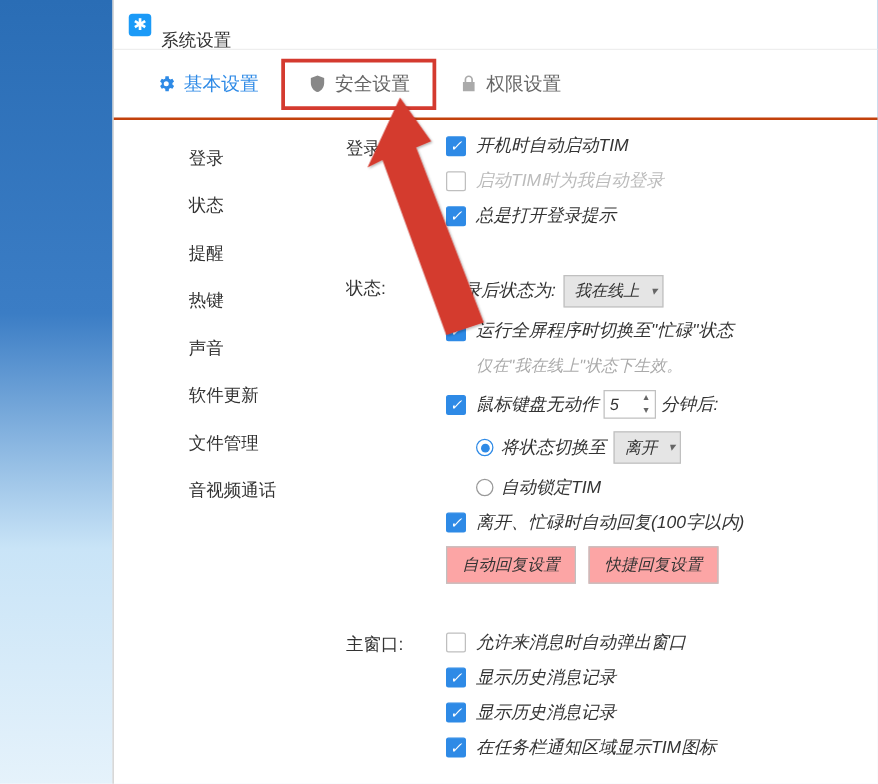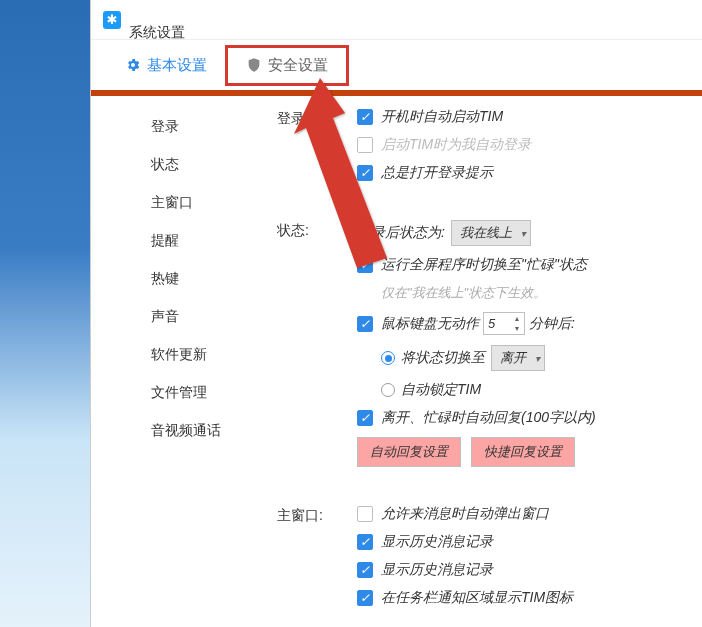--- a/index.html
+++ b/index.html
@@ -40,21 +40,21 @@
       align-items: center;
       justify-content: center;
       margin-right: 8px;
     }
     .title-text { font-size: 14px; color: #333; margin-top: 26px; }
     .tabs {
       height: 56px;
       display: flex;
       align-items: center;
       padding-left: 16px;
-      border-bottom: 6px solid #c2410c;
+      border-bottom: 2px solid #c2410c;
       gap: 0;
     }
     .tab {
       display: flex;
       align-items: center;
       padding: 8px 18px;
       font-size: 15px;
       color: #666;
       cursor: pointer;
     }
@@ -206,27 +206,34 @@
       <span>基本设置</span>
     </div>
     <div class="tab tab-highlight">
       <span class="tab-icon">
         <svg viewBox="0 0 24 24" width="16" height="16" fill="#888">
             <path d="M12 2l8 3v6c0 5-3.4 9.7-8 11-4.6-1.3-8-6-8-11V5z"></path>
           </svg>
       </span>
       <span>安全设置</span>
     </div>
+    <div class="tab">
+      <span class="tab-icon">
+        <svg viewBox="0 0 24 24" width="16" height="16" fill="#aaa">
+            <path d="M17 10V7a5 5 0 00-10 0v3H5v11h14V10zm-8-3a3 3 0 016 0v3H9z"></path>
+          </svg>
+      </span>
+      <span>权限设置</span>
+    </div>
   </div>
 
   <div class="body">
     <div class="sidebar">
       <div class="sidebar-item"><span>登录</span></div>
       <div class="sidebar-item"><span>状态</span></div>
-      <div class="sidebar-item"><span>主窗口</span></div>
       <div class="sidebar-item"><span>提醒</span></div>
       <div class="sidebar-item"><span>热键</span></div>
       <div class="sidebar-item"><span>声音</span></div>
       <div class="sidebar-item"><span>软件更新</span></div>
       <div class="sidebar-item"><span>文件管理</span></div>
       <div class="sidebar-item"><span>音视频通话</span></div>
     </div>
 
     <div class="content">
 

